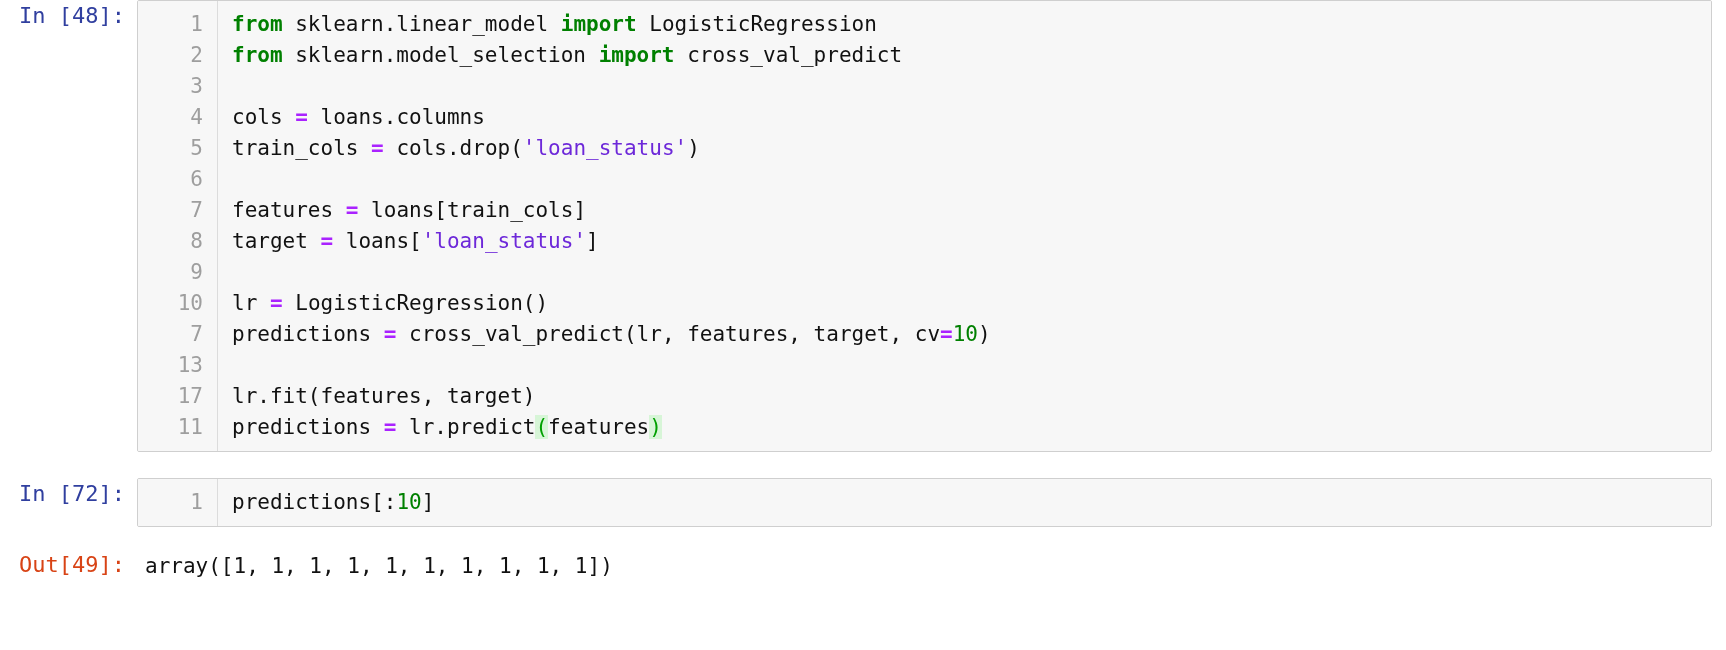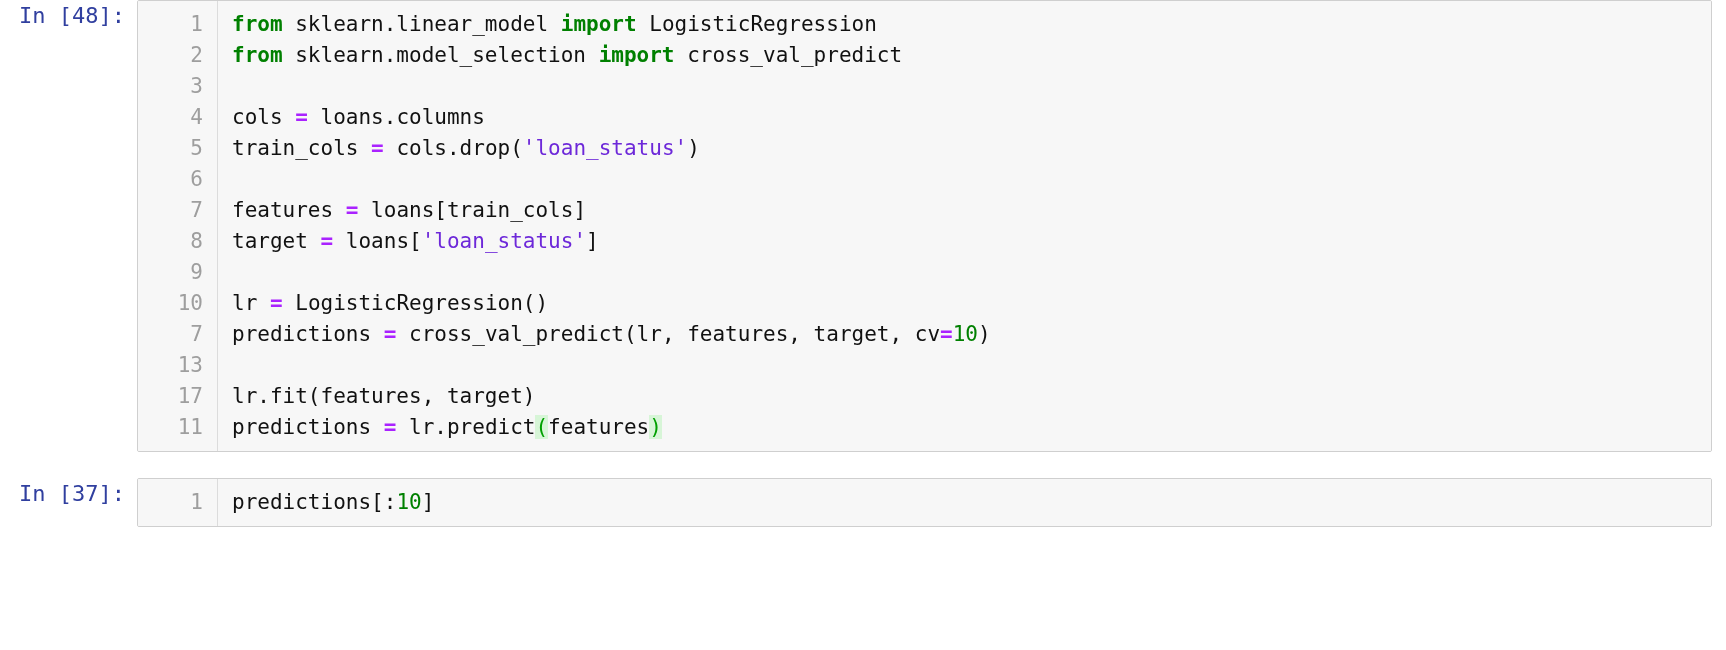--- a/index.html
+++ b/index.html
@@ -135,26 +135,31 @@
           <div>17</div>
           <div>11</div>
         </div>
       <div class="code" id="code-0"><div class="line"><span class="tok-kw">from</span><span class="tok-plain"> sklearn.linear_model </span><span class="tok-kw">import</span><span class="tok-plain"> LogisticRegression</span></div><div class="line"><span class="tok-kw">from</span><span class="tok-plain"> sklearn.model_selection </span><span class="tok-kw">import</span><span class="tok-plain"> cross_val_predict</span></div><div class="line">&nbsp;</div><div class="line"><span class="tok-plain">cols </span><span class="tok-op">=</span><span class="tok-plain"> loans.columns</span></div><div class="line"><span class="tok-plain">train_cols </span><span class="tok-op">=</span><span class="tok-plain"> cols.drop(</span><span class="tok-str">'loan_status'</span><span class="tok-plain">)</span></div><div class="line">&nbsp;</div><div class="line"><span class="tok-plain">features </span><span class="tok-op">=</span><span class="tok-plain"> loans[train_cols]</span></div><div class="line"><span class="tok-plain">target </span><span class="tok-op">=</span><span class="tok-plain"> loans[</span><span class="tok-str">'loan_status'</span><span class="tok-plain">]</span></div><div class="line">&nbsp;</div><div class="line"><span class="tok-plain">lr </span><span class="tok-op">=</span><span class="tok-plain"> LogisticRegression()</span></div><div class="line"><span class="tok-plain">predictions </span><span class="tok-op">=</span><span class="tok-plain"> cross_val_predict(lr, features, target, cv</span><span class="tok-op">=</span><span class="tok-num">10</span><span class="tok-plain">)</span></div><div class="line">&nbsp;</div><div class="line"><span class="tok-plain">lr.fit(features, target)</span></div><div class="line"><span class="tok-plain">predictions </span><span class="tok-op">=</span><span class="tok-plain"> lr.predict</span><span class="tok-bracket">(</span><span class="tok-plain">features</span><span class="tok-bracket">)</span></div></div>
     </div>
   </div>
 
   <div class="gap-md"></div>
 
   <div class="cell-row">
-    <div class="prompt prompt-in">In [37]:</div>
+    <div class="prompt prompt-in">In [72]:</div>
 
     <div class="input-area">
       <div class="gutter" id="gutter-1">
           <div>1</div>
         </div>
       <div class="code" id="code-1"><div class="line"><span class="tok-plain">predictions[:</span><span class="tok-num">10</span><span class="tok-plain">]</span></div></div>
     </div>
   </div>
 
   <div class="gap-lg"></div>
 
+  <div class="cell-row">
+    <div class="prompt prompt-out">Out[49]:</div>
+
+    <div class="output-area">array([1, 1, 1, 1, 1, 1, 1, 1, 1, 1])</div>
+  </div>
 
 </div>
 
 </body></html>

